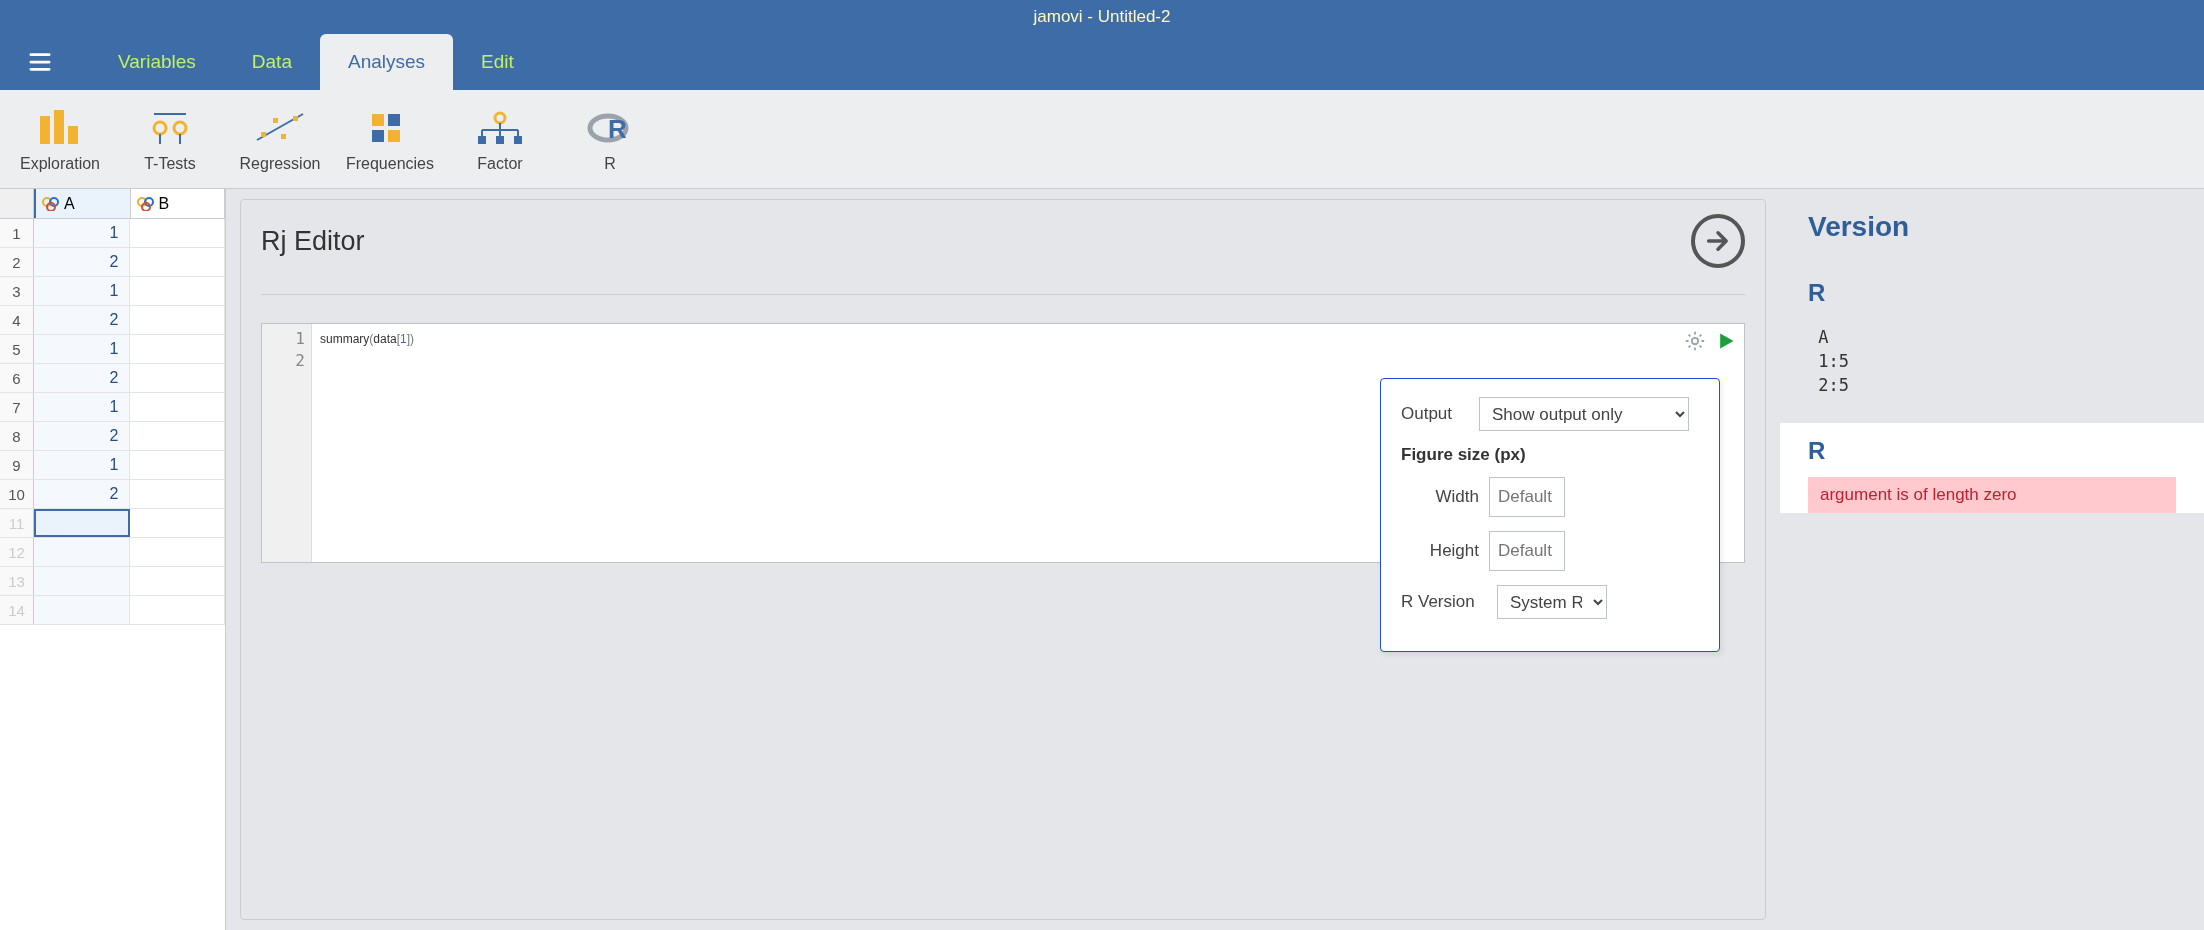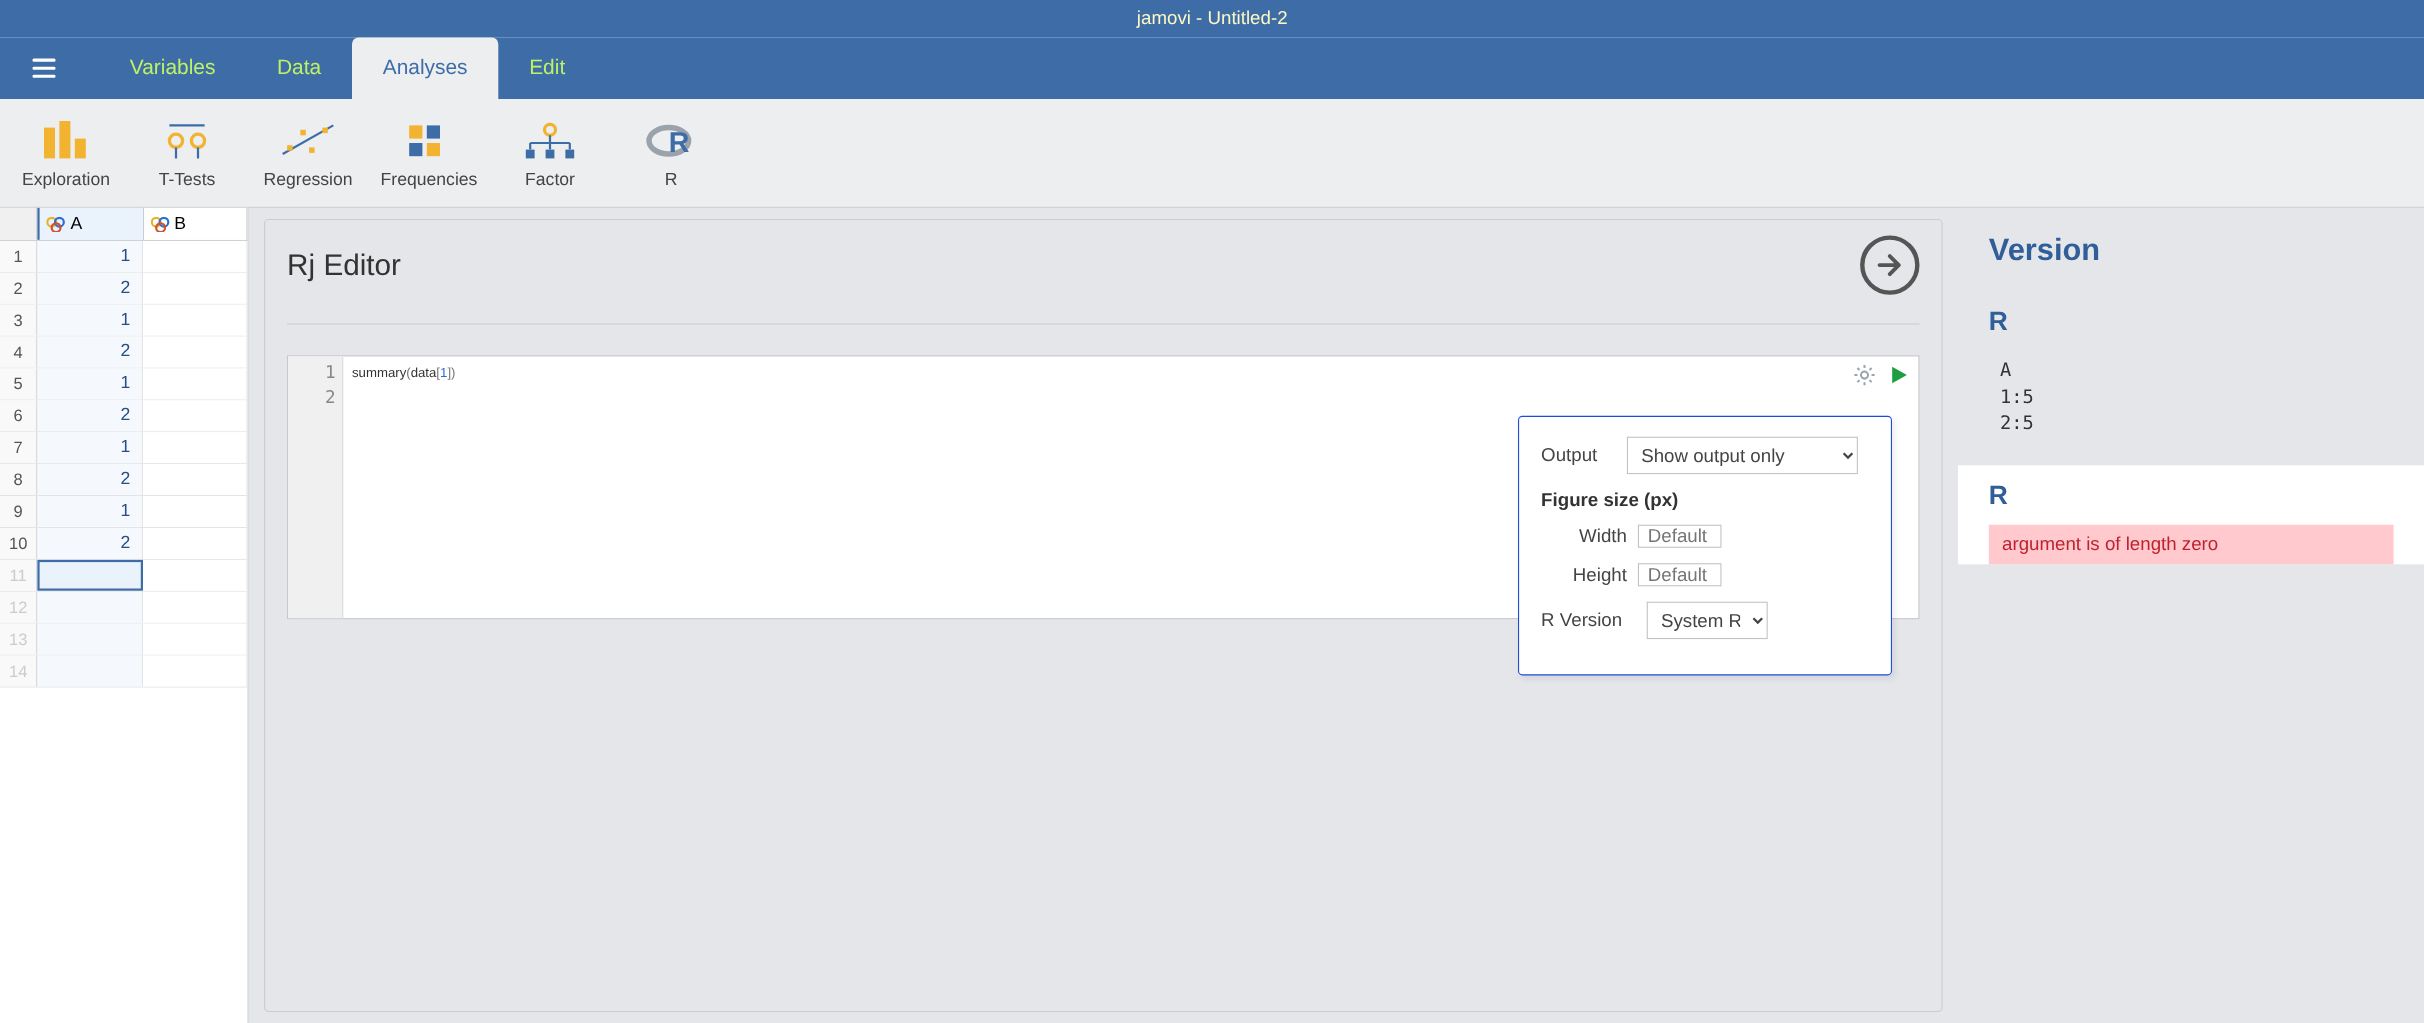--- a/index.html
+++ b/index.html
@@ -55,21 +55,21 @@
   .code .paren { color:#777; }
   .code-toolbar { position:absolute; top:6px; right:8px; display:flex; gap:10px; align-items:center;}
   .gear-icon, .play-icon { cursor:pointer; }
 
   .popup { position:absolute; top:54px; right:24px; width:340px; background:#fff; border:1px solid #1d4ed8; border-radius:4px; padding:18px 20px; box-shadow:2px 3px 6px rgba(0,0,0,0.08); font-size:17px; color:#333;}
   .popup-row { display:flex; align-items:center; margin-bottom:14px;}
   .popup-row label { width:78px; text-align:right; margin-right:10px; color:#444;}
   .popup-row.output label { width:60px; text-align:left; margin-right:18px;}
   .popup select, .popup input { border:1px solid #bfc3c8; padding:4px 8px; font-size:17px; color:#444; background:#fff;}
   .popup select { width:210px; height:34px;}
-  .popup input { width:76px; height:21px; color:#888;}
+  .popup input { width:76px; height:40px; color:#888;}
   .popup .section { font-weight:bold; margin:10px 0 12px 0; font-size:17px;}
   .popup .rv select { width:110px; }
 
   
   .results-panel { width: 424px; background:#e5e6e9; padding: 10px 0 0 0; overflow:hidden;}
   .results-inner { padding: 12px 28px;}
   .results-title { font-size:28px; font-weight:bold; color:#2f5e98; margin-bottom:36px;}
   .results-sub { font-size:24px; font-weight:bold; color:#2f5e98; margin-bottom:18px;}
   .results-pre { font-family: Consolas, monospace; font-size:17px; color:#333; white-space:pre; line-height:24px; margin-bottom:14px;}
   .results-block2 { background:#fff; padding: 14px 28px 0 28px;}

